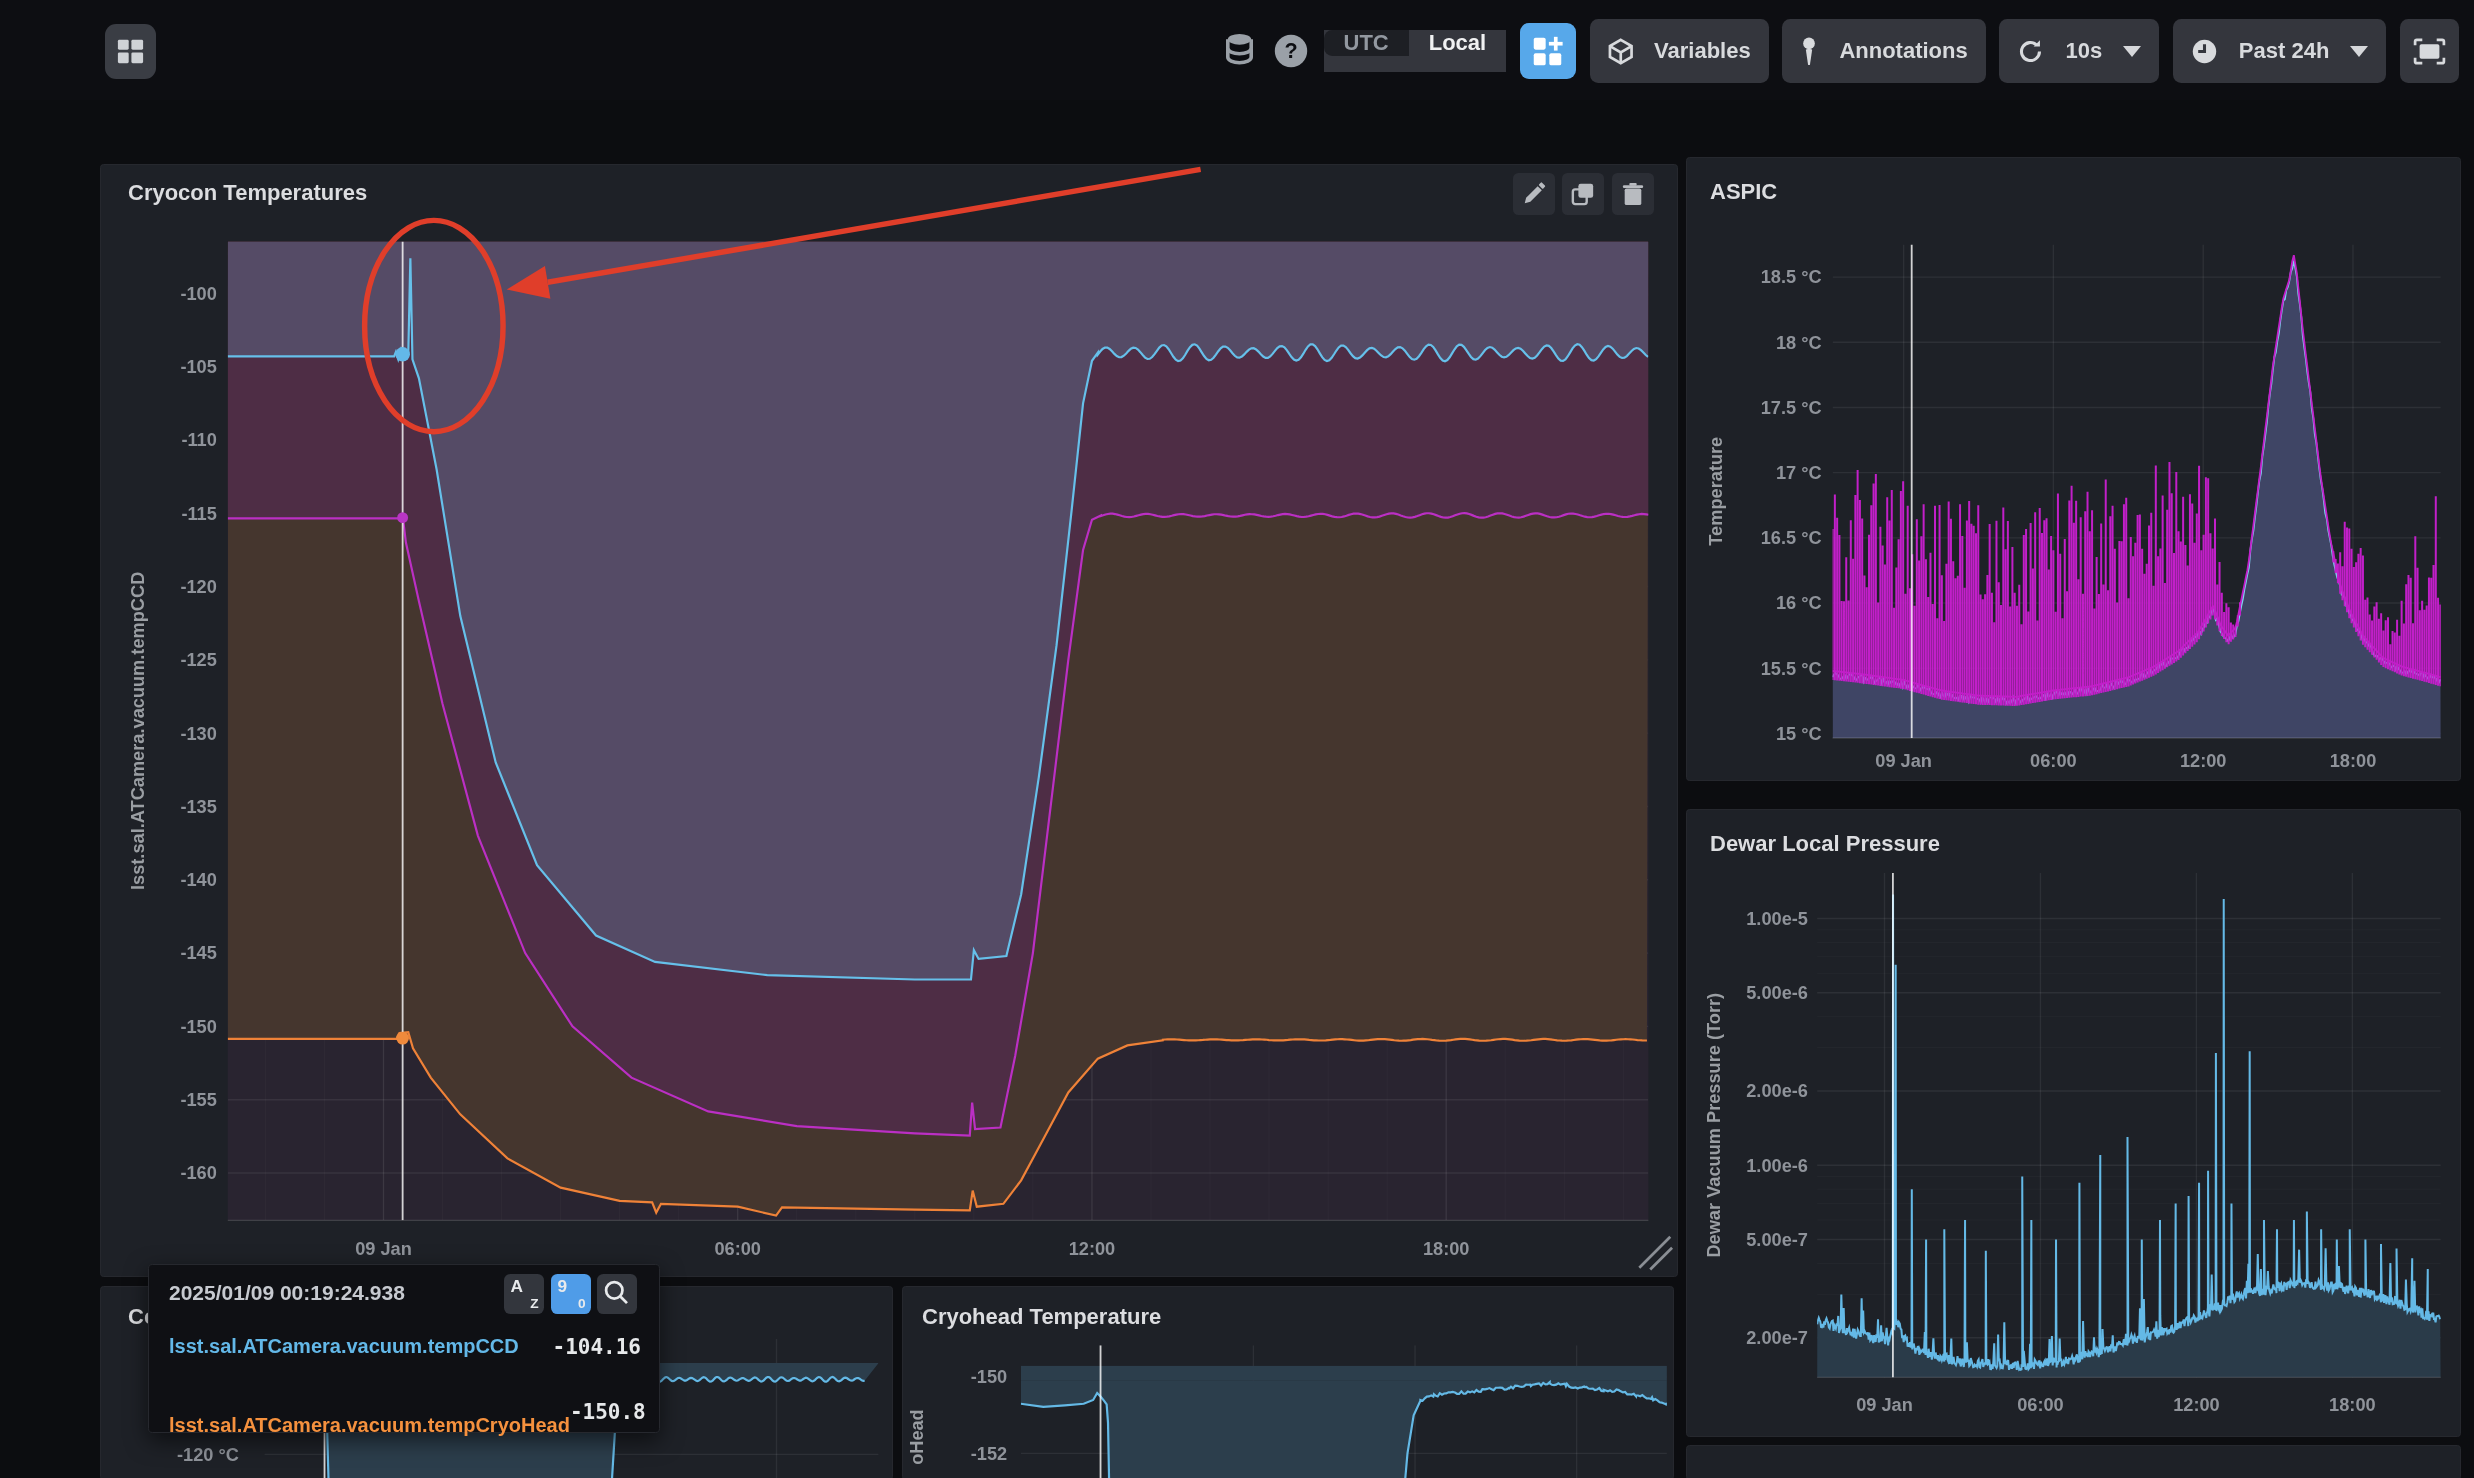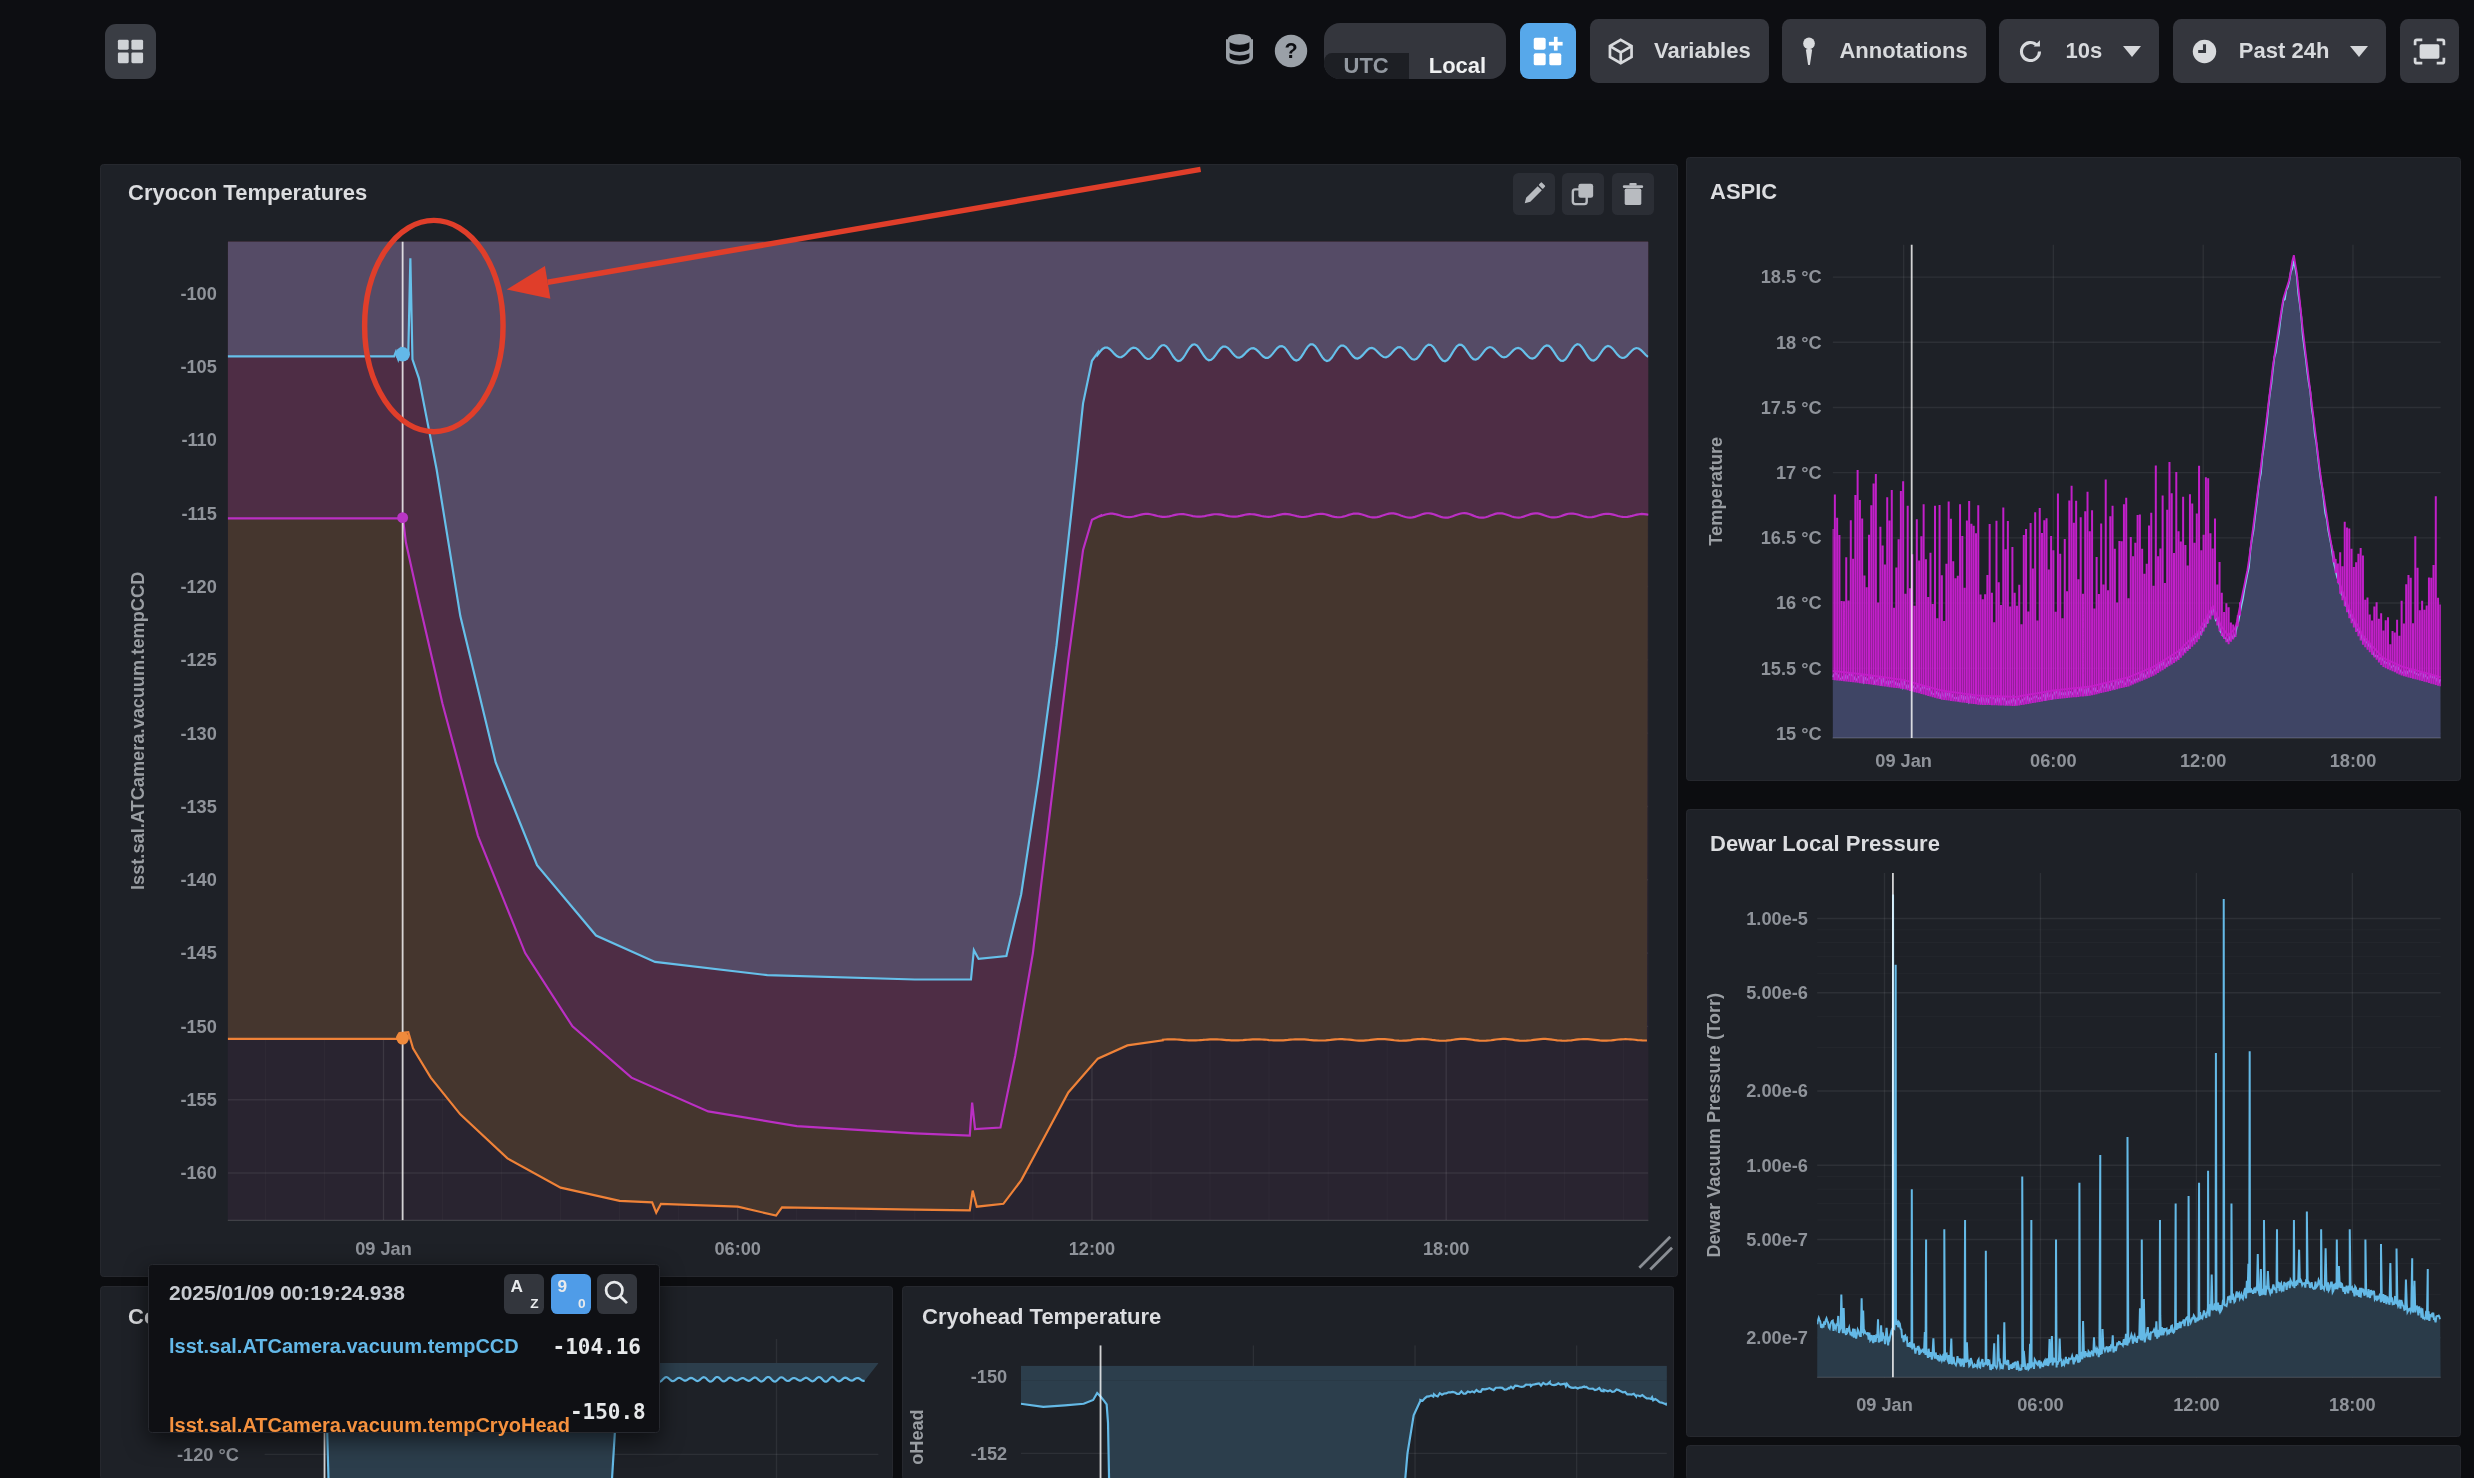--- a/index.html
+++ b/index.html
@@ -8,21 +8,21 @@
   
   .appheader{position:absolute;left:0;top:0;width:2475px;height:100px;background:#0d0e12;z-index:20;}
   .dash-icon-chip{position:absolute;left:105px;top:24px;width:51px;height:55px;background:#3a3d44;
        border-radius:11px;display:flex;align-items:center;justify-content:center;}
   .page-title{position:absolute;left:182px;top:31px;font-size:28px;font-weight:500;color:#eceded;letter-spacing:0.2px;}
   .hdr-right{position:absolute;right:16.4px;top:22px;height:58px;display:flex;align-items:center;gap:13.7px;z-index:21;}
   .hicon{width:38px;height:38px;display:flex;align-items:center;justify-content:center;}
   .chip{display:flex;align-items:center;gap:21px;background:#34363d;border-radius:8.2px;height:64px;
         padding:0 18px;color:#d8dadd;font-weight:700;font-size:22px;cursor:pointer;}
   .chip.square{padding:0 12.8px;}
-  .tz-toggle{display:flex;align-items:flex-end;background:#34363d;border-radius:16px;height:56px;overflow:hidden;cursor:pointer;}
+  .tz-toggle{display:flex;align-items:flex-start;background:#34363d;border-radius:0;height:42px;overflow:hidden;cursor:pointer;}
   .tz-seg{display:flex;align-items:center;padding:0 20px;font-size:22px;font-weight:700;}
   .tz-utc{background:#1d1f24;color:#9298a0;border-radius:8.2px 0 0 8.2px;}
   .tz-local{color:#f0f1f2;}
   .addpanel{width:56px;height:56px;background:#57a8ea;border-radius:9px;display:flex;align-items:center;justify-content:center;cursor:pointer;}
   .caret{width:0;height:0;border-left:9px solid transparent;border-right:9px solid transparent;border-top:11px solid #d5d7da;}
   
   .panel{position:absolute;background:#1e2127;border:0.9px solid #26282e;border-radius:3.6px;z-index:5;}
   .ptitle{position:absolute;font-size:22px;font-weight:600;color:#dcdde0;white-space:nowrap;z-index:6;cursor:pointer;}
   .ptools{position:absolute;display:flex;gap:7.3px;z-index:7;}
   .ptool{width:42px;height:42px;border-radius:5.5px;background:#2b2e35;display:flex;align-items:center;justify-content:center;cursor:pointer;}

